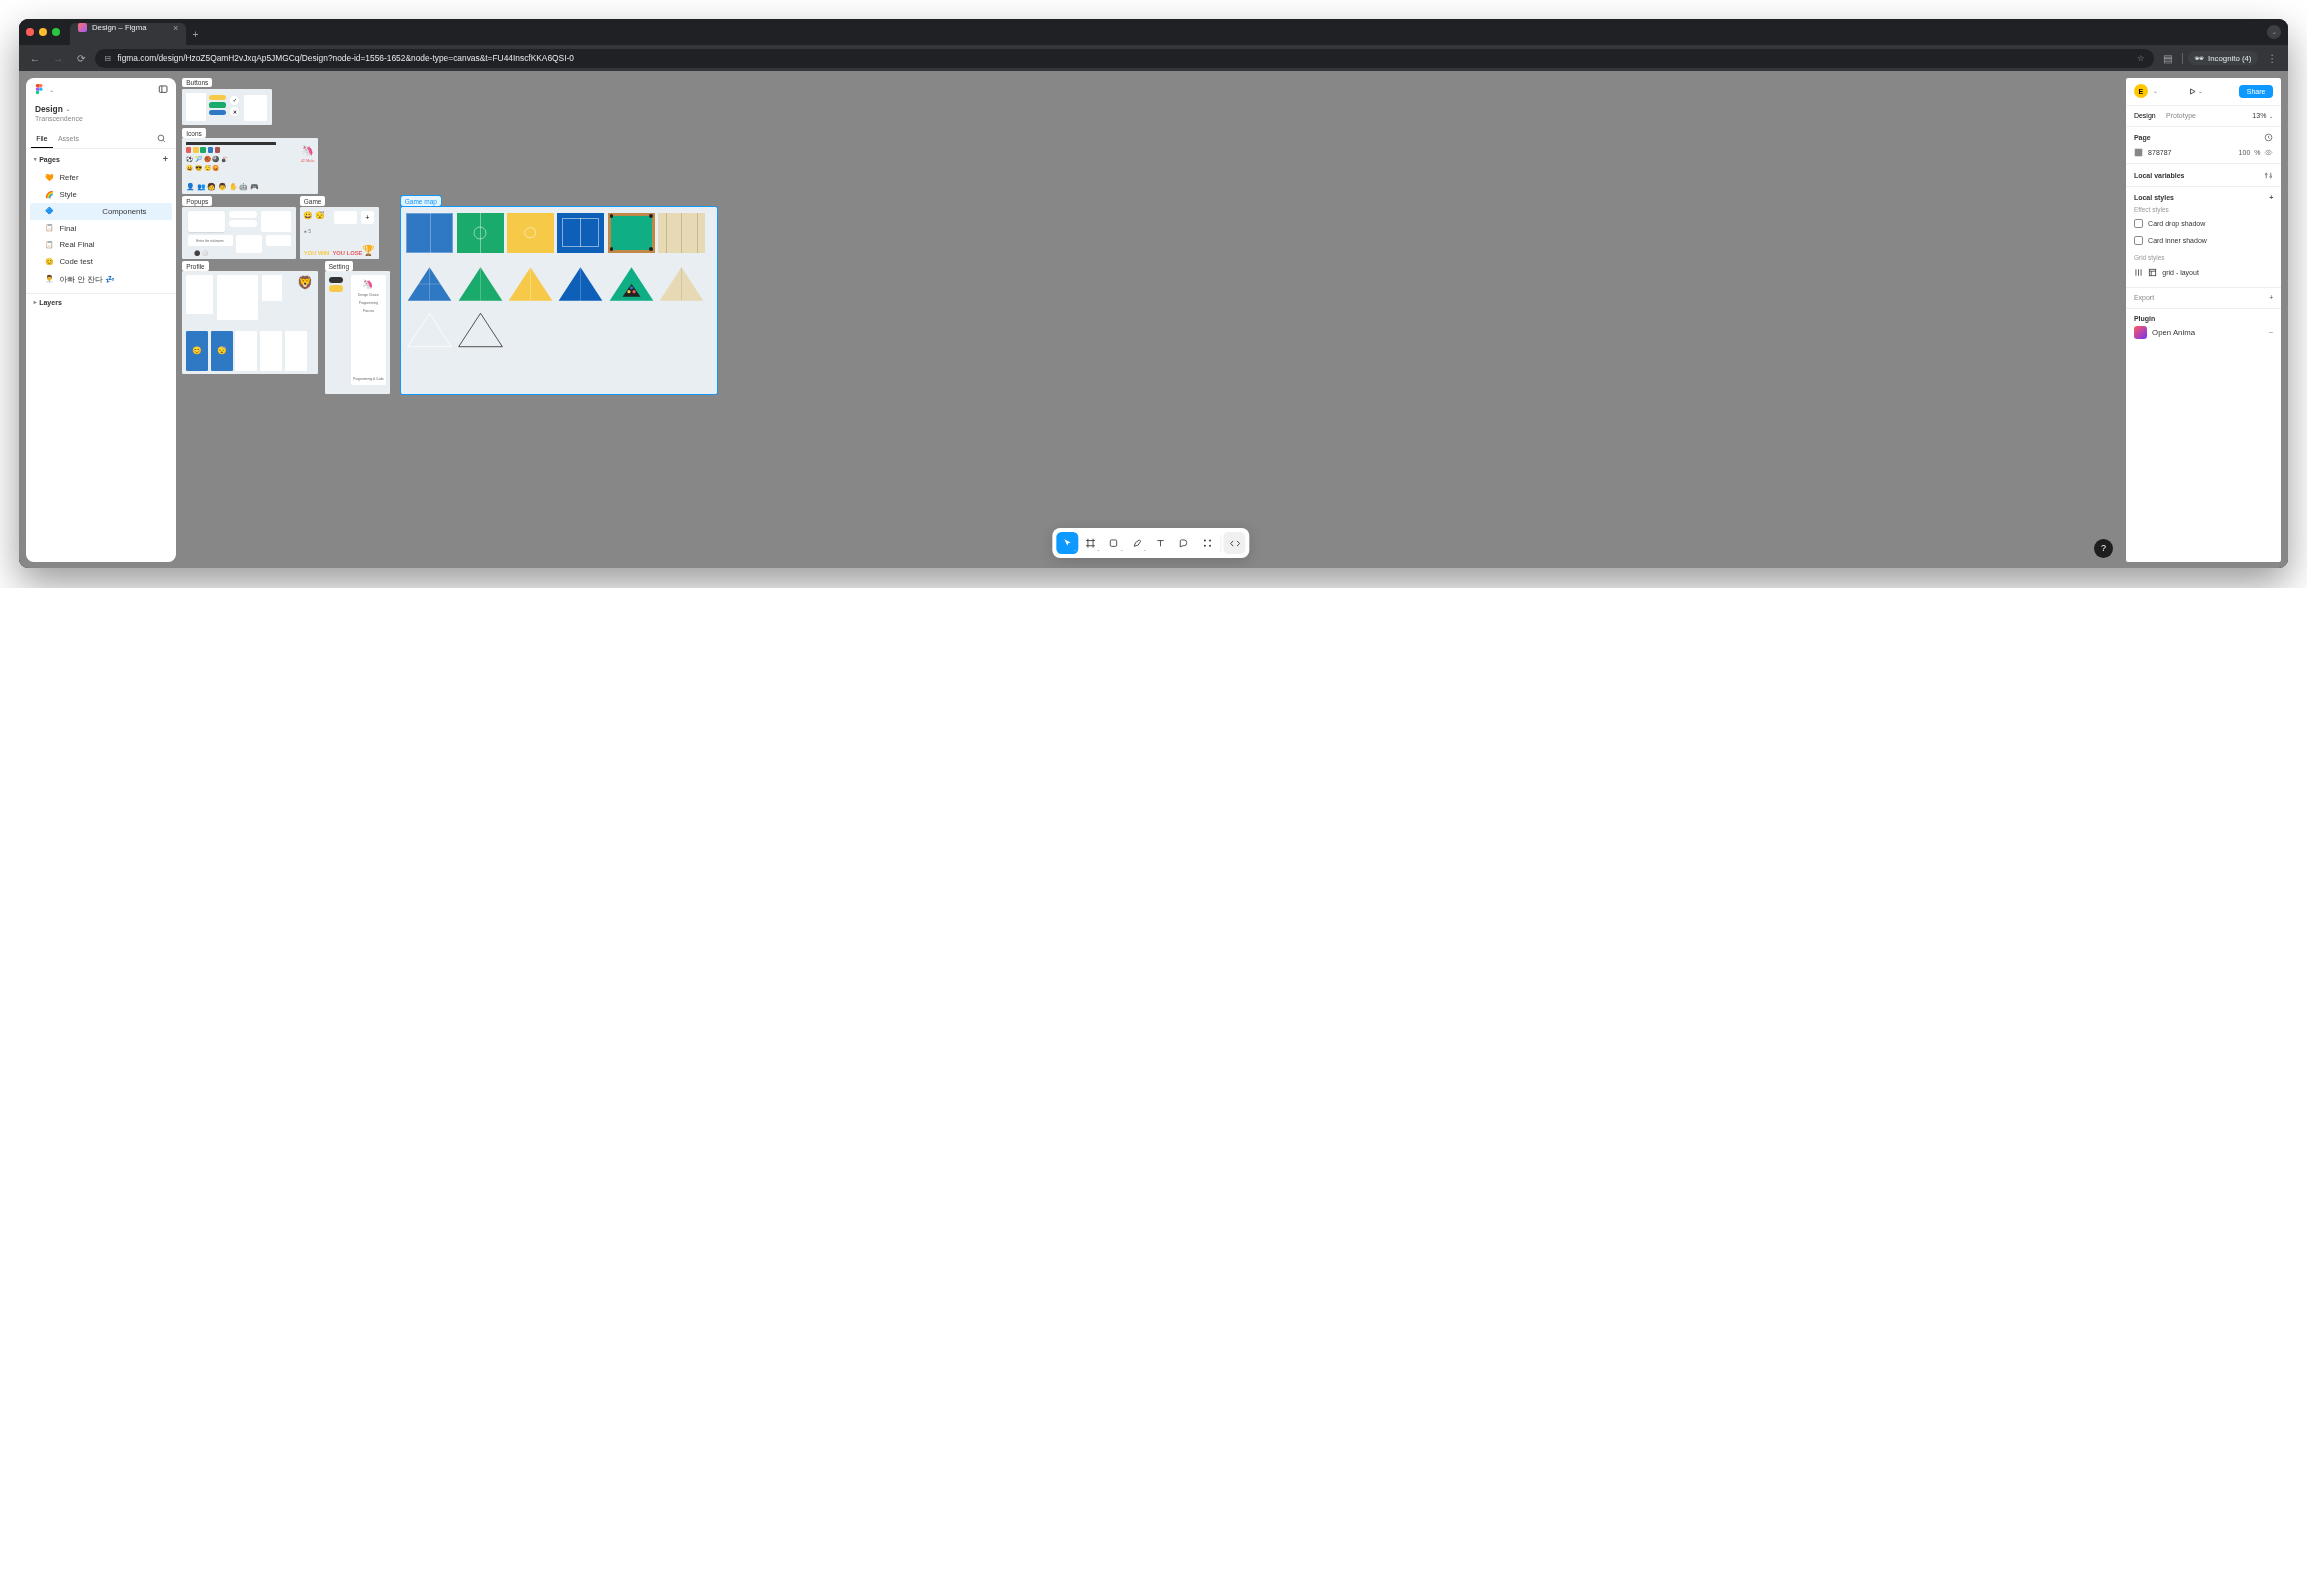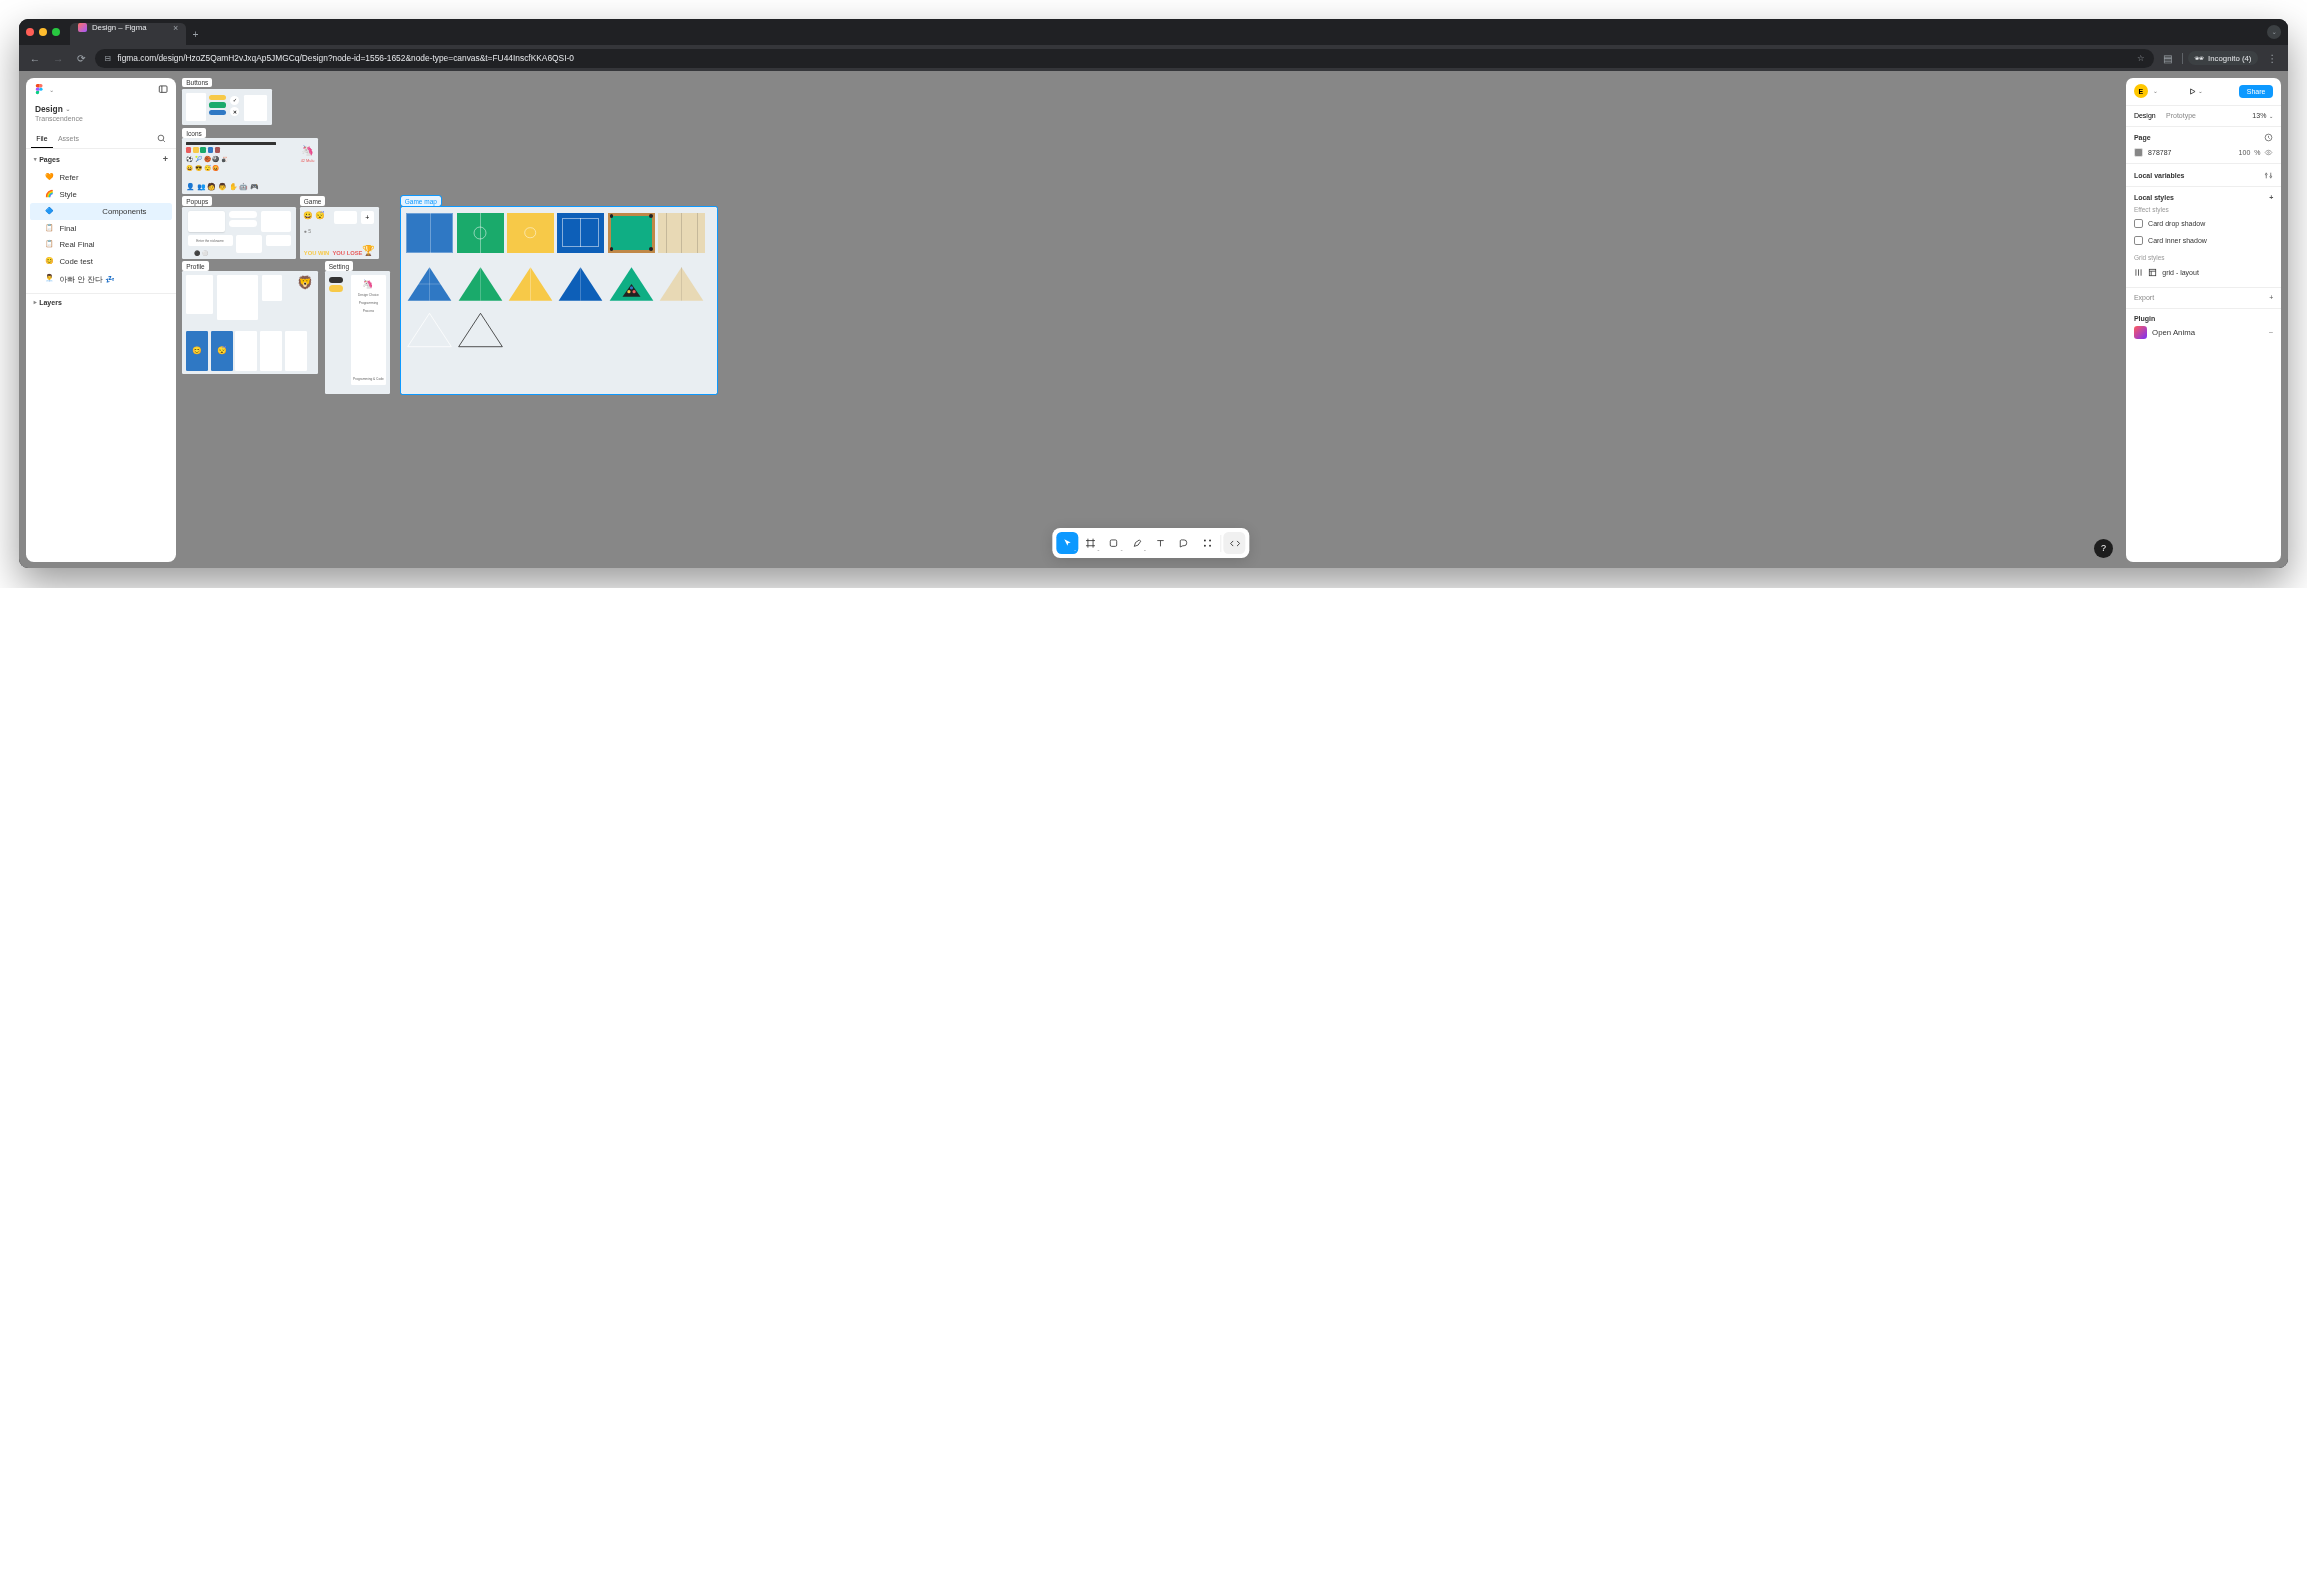--- a/index.html
+++ b/index.html
@@ -27,24 +27,24 @@
 .lp-head-icon { margin-left: auto; color: #333; }
 .lp-title { padding: 2.6px 9px 1.3px; font-weight: 600; font-size: 8.4px; display: flex; align-items: center; gap: 2.6px; }
 .lp-sub { padding: 0 9px 6.5px; font-size: 7px; color: #888; }
 .lp-tabs { display: flex; border-bottom: 0.6px solid #eee; padding: 0 5.2px; align-items: center; }
 .lp-tab { padding: 5.2px 5.2px; font-size: 7px; color: #888; font-weight: 500; }
 .lp-tab.active { color: #000; border-bottom: 1.3px solid #000; margin-bottom: -0.6px; }
 .lp-search { margin-left: auto; color: #555; padding: 5.2px; }
 .lp-section-hd { display: flex; align-items: center; padding: 5.2px 7.8px; font-size: 7px; font-weight: 600; }
 .lp-section-hd .plus { margin-left: auto; color: #555; font-size: 9px; }
 .lp-section-hd .chev { color: #888; margin-right: 2.6px; font-size: 5.8px; }
-.page-item { padding: 3.9px 7.8px 3.9px 15.5px; display: flex; gap: 5.2px; cursor: pointer; border-radius: 2.6px; margin: 0 3.9px; }
+.page-item { padding: 3.9px 7.8px 3.9px 15.5px; display: flex; align-items: center; gap: 5.2px; cursor: pointer; border-radius: 2.6px; margin: 0 3.9px; }
 .page-item.active { background: #e5f3ff; gap: 48px; }
 .page-emoji { width: 9px; text-align: center; font-size: 7px; }
-.right-panel { width: 155px; background: #fff; border-radius: 7px; margin: 6.5px 6.5px 6.5px 0; font-size: 7.8px; color: #333; overflow-y: auto; }
+.right-panel { width: 155px; background: #fff; border-radius: 2px; margin: 6.5px 6.5px 6.5px 0; font-size: 7.8px; color: #333; overflow-y: auto; }
 .rp-head { display: flex; align-items: center; padding: 6.5px 7.8px; gap: 5.2px; border-bottom: 0.6px solid #eee; }
 .avatar { width: 14px; height: 14px; border-radius: 50%; background: #ffc700; color: #000; display: flex; align-items: center; justify-content: center; font-size: 7px; font-weight: 600; }
 .share-btn { background: #0d99ff; color: #fff; padding: 3.2px 7.8px; border-radius: 3.9px; font-size: 7px; font-weight: 500; margin-left: auto; }
 .play-btn { display: flex; align-items: center; gap: 1.3px; color: #333; }
 .rp-tabs { display: flex; padding: 0 7.8px; border-bottom: 0.6px solid #eee; align-items: center; }
 .rp-tab { padding: 6.5px 0; margin-right: 10.3px; font-size: 7px; color: #888; font-weight: 500; }
 .rp-tab.active { color: #000; }
 .zoom { margin-left: auto; font-size: 7px; display: flex; align-items: center; gap: 2.6px; }
 .rp-section { border-bottom: 0.6px solid #eee; padding: 6.5px 7.8px; }
 .rp-section-title { font-size: 7px; font-weight: 600; display: flex; align-items: center; }

